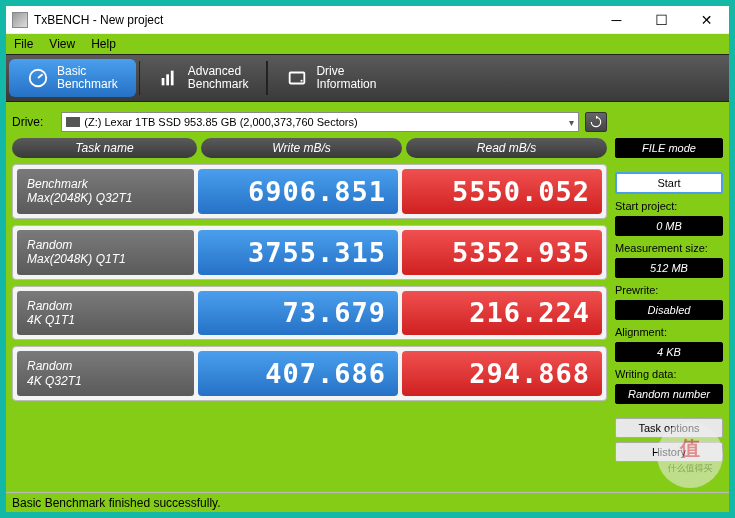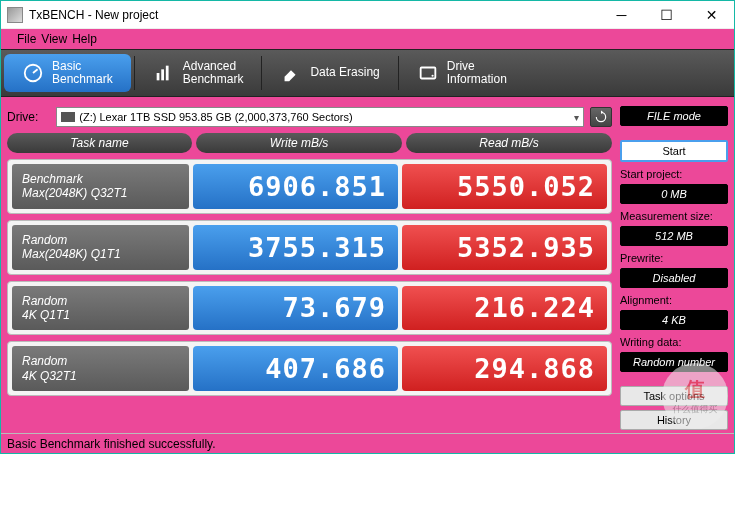--- a/index.html
+++ b/index.html
@@ -1,24 +1,24 @@
 <!DOCTYPE html>
 <html><head>
 <meta charset="utf-8">
 <style>
 *{margin:0;padding:0;box-sizing:border-box;font-family:"Segoe UI",Tahoma,sans-serif;}
 body{background:#fff;}
-.window{width:735px;height:454px;border:1px solid #14b8a6;display:flex;flex-direction:column;background:#ec4899;position:relative;}
+.window{width:735px;height:518px;border:6px solid #14b8a6;display:flex;flex-direction:column;background:#84cc16;position:relative;}
 .titlebar{height:28px;display:flex;align-items:center;padding:0 0 0 6px;font-size:12px;color:#000;background:#fff;border-bottom:1px solid #eee;}
 .titlebar .ticon{width:16px;height:16px;margin-right:6px;background:linear-gradient(135deg,#999,#ddd);border:1px solid #888;}
 .titlebar .title{flex:1;}
 .win-btns{display:flex;height:100%;}
 .win-btn{width:45px;display:flex;align-items:center;justify-content:center;font-size:14px;color:#000;}
 .win-btn.close{}
-.menubar{height:20px;display:flex;align-items:center;padding-left:16px;font-size:12px;gap:5px;color:#000;}
+.menubar{height:20px;display:flex;align-items:center;padding-left:8px;font-size:12px;gap:16px;color:#000;}
 .toolbar{height:48px;background:linear-gradient(#5a5a5a,#3a3a3a);display:flex;border-top:1px solid #222;border-bottom:1px solid #222;}
 .tool-tab{display:flex;align-items:center;padding:0 18px;color:#fff;font-size:12px;gap:8px;position:relative;}
 .tool-tab.active{background:linear-gradient(#4a9fed,#2571c6);border-radius:6px;margin:4px 3px;padding:0 18px;}
 .tool-tab .icon{width:22px;height:22px;}
 .tool-tab .lines{display:flex;flex-direction:column;line-height:1.1;}
 .tool-sep{width:1px;background:#222;margin:6px 0;}
 .maina{flex:1;display:flex;padding:6px 6px 0 6px;gap:4px;overflow:hidden;}
 .left{flex:1;display:flex;flex-direction:column;}
 .drive-row{display:flex;align-items:center;gap:6px;padding:4px 0 6px 0;font-size:12px;}
 .drive-row label{padding-right:12px;}
@@ -85,30 +85,20 @@
             <rect x="9" y="8" width="3" height="12" fill="#fff"></rect>
             <rect x="14" y="4" width="3" height="16" fill="#fff"></rect>
           </svg>
         </span>
       <span class="lines">
           <span>Advanced</span>
           <span>Benchmark</span>
         </span>
     </div>
     <div class="tool-sep"></div>
-    <div class="tool-tab">
-      <span class="icon">
-          <svg viewBox="0 0 24 24" width="22" height="22">
-            <path d="M5 16 L12 9 L17 14 L10 21 L5 21 Z" fill="#fff"></path>
-          </svg>
-        </span>
-      <span class="lines">
-          <span>Data Erasing</span>
-        </span>
-    </div>
     <div class="tool-sep"></div>
     <div class="tool-tab">
       <span class="icon">
           <svg viewBox="0 0 24 24" width="22" height="22">
             <rect x="4" y="6" width="16" height="12" rx="1" fill="none" stroke="#fff" stroke-width="2"></rect>
             <circle cx="17" cy="15" r="1.2" fill="#fff"></circle>
           </svg>
         </span>
       <span class="lines">
           <span>Drive</span>

